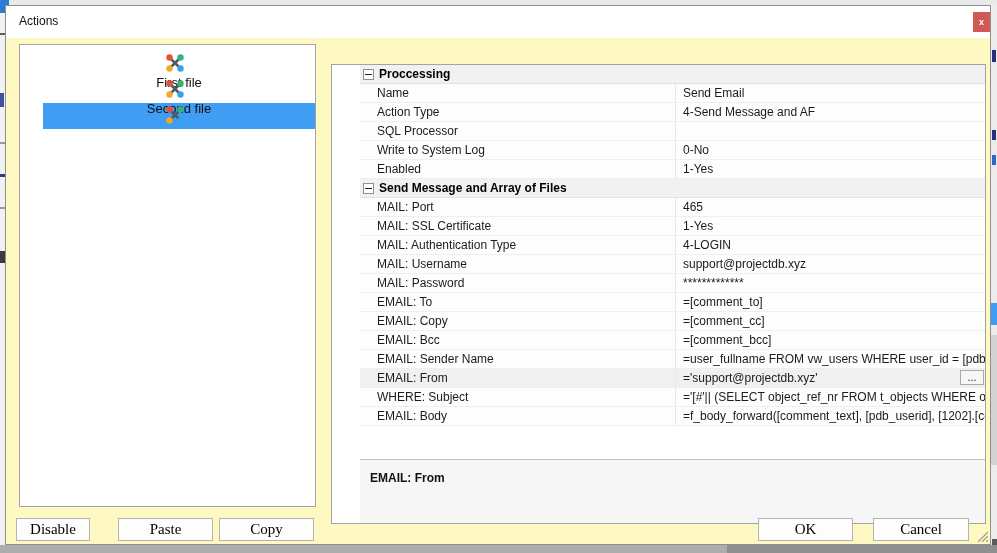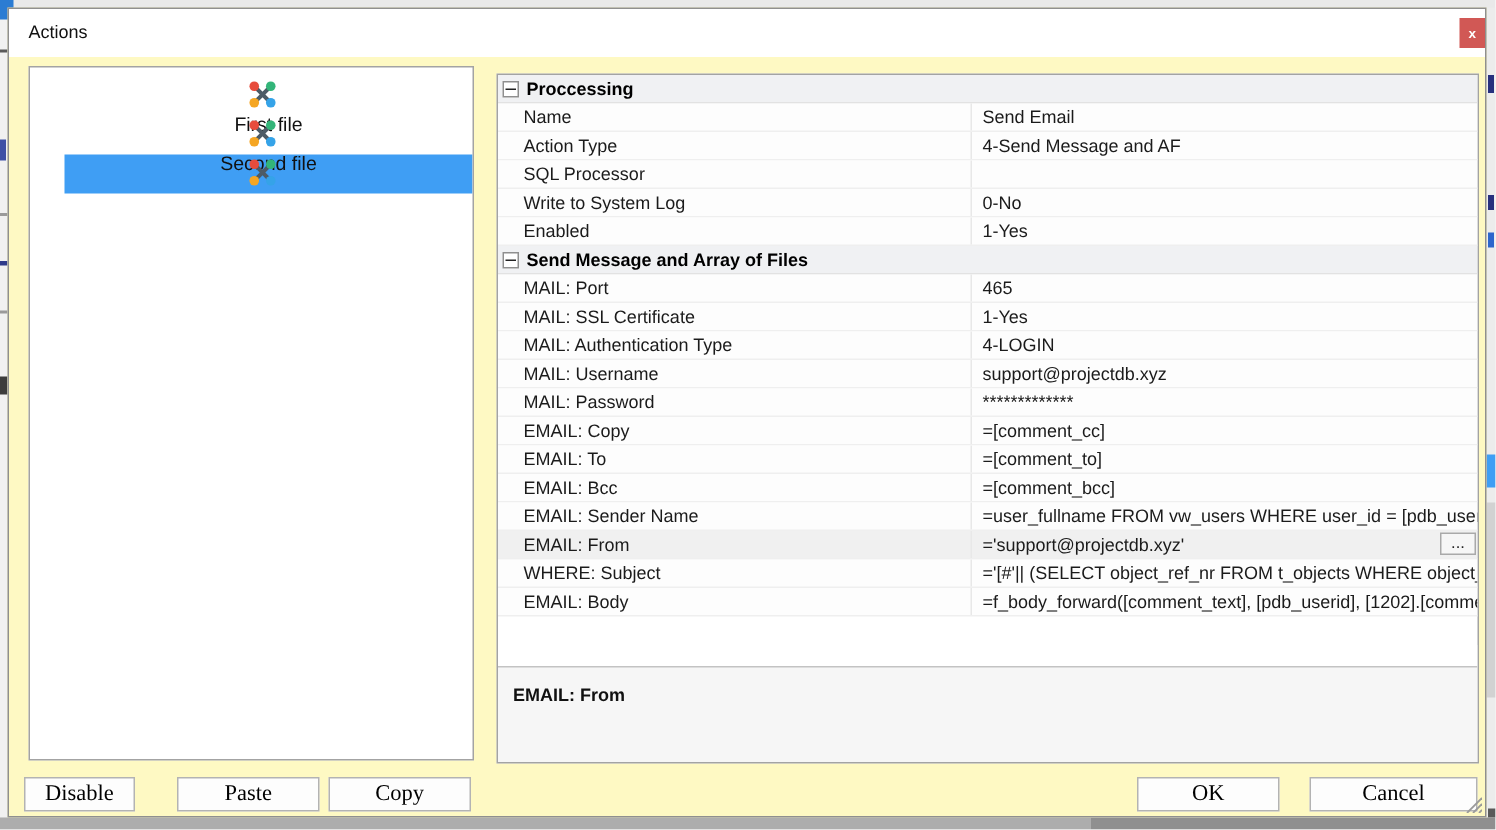--- a/index.html
+++ b/index.html
@@ -29,23 +29,23 @@
     box-sizing:border-box; background:#fff; border:1px solid #a3a3a3; padding-top:6px;
     overflow:hidden;
   }
   .list-item { height:26px; display:flex; align-items:center; margin-left:23px; font-size:13px; color:#111;flex-direction:column; }
   .list-item.selected { background:var(--sel,#3f9ef4); color:#fff; }
   .list-item svg { width:24px; height:24px; margin-right:9px; flex:none; }
   .li-label { white-space:nowrap; }
 
   
   .grid-panel {
-    position:absolute; left:325px; top:43px; width:655px; height:460px;
+    position:absolute; left:325px; top:58px; width:655px; height:460px;
     box-sizing:border-box; background:#fff; border:1px solid #a3a3a3;
-    display:flex; flex-direction:column; overflow:hidden;
+    display:flex; flex-direction:column; overflow:hidden;padding-left:28px;
   }
   .grid-rows { height:380px; flex:none; }
   .section-header {
     height:19px; box-sizing:border-box; background:#f0f1f3;
     display:flex; align-items:center; padding-left:3px;
     font-size:12px; font-weight:bold; color:#000; border-bottom:1px solid #e2e2e2;
   }
   .expander { width:9px; height:9px; box-sizing:content-box; border:1px solid #8f8f8f; background:#fff; margin-right:5px; position:relative; flex:none; }
   .expander::after { content:""; position:absolute; left:1px; right:1px; top:4px; height:1px; background:#222; }
   .prop-row { height:19px; box-sizing:border-box; display:flex; font-size:12px; border-bottom:1px solid #efefef; background:#fdfdfd; }
@@ -73,21 +73,21 @@
   .btn {
     position:absolute; height:23px; box-sizing:border-box;
     background:#fdfdfd; border:1px solid #b3b3b3;
     font-family:"Liberation Serif", serif; font-size:15px; color:#000;
     display:flex; align-items:center; justify-content:center; cursor:default;
   }
   #btn-disable { left:10px;  top:512px; width:74px; }
   #btn-paste   { left:112px; top:512px; width:95px; }
   #btn-copy    { left:213px; top:512px; width:95px;justify-content:center; }
   #btn-ok      { left:752px; top:512px; width:95px; }
-  #btn-cancel  { left:867px; top:512px; width:112px; }
+  #btn-cancel  { left:867px; top:512px; width:96px; }
 
   .resize-grip { position:absolute; right:2px; bottom:2px; width:14px; height:14px; }
 
   
   .left-strip  { left:0; top:5px; width:5px; height:540px; background:#f1f1f1; }
   .right-strip { left:991px; top:5px; width:6px; height:540px; background:#ececec; }
   .bottom-strip-l { left:0; top:545px; width:727px; height:8px; background:#adadad; }
   .bottom-strip-r { left:727px; top:545px; width:270px; height:8px; background:#8f8f8f; }
   .corner-blue { left:0; top:0; width:9px; height:13px; background:#2b7cd3; }
 </style>
@@ -204,26 +204,26 @@
           </div>
           <div class="prop-row">
             <div class="prop-name">MAIL: Username</div>
             <div class="prop-value">support@projectdb.xyz</div>
           </div>
           <div class="prop-row">
             <div class="prop-name">MAIL: Password</div>
             <div class="prop-value">*************</div>
           </div>
           <div class="prop-row">
+            <div class="prop-name">EMAIL: To</div>
+            <div class="prop-value">=[comment_to]</div>
+          </div>
+          <div class="prop-row">
             <div class="prop-name">EMAIL: Copy</div>
             <div class="prop-value">=[comment_cc]</div>
-          </div>
-          <div class="prop-row">
-            <div class="prop-name">EMAIL: To</div>
-            <div class="prop-value">=[comment_to]</div>
           </div>
           <div class="prop-row">
             <div class="prop-name">EMAIL: Bcc</div>
             <div class="prop-value">=[comment_bcc]</div>
           </div>
           <div class="prop-row">
             <div class="prop-name">EMAIL: Sender Name</div>
             <div class="prop-value">=user_fullname FROM vw_users WHERE user_id = [pdb_userid</div>
           </div>
           <div class="prop-row selected">

